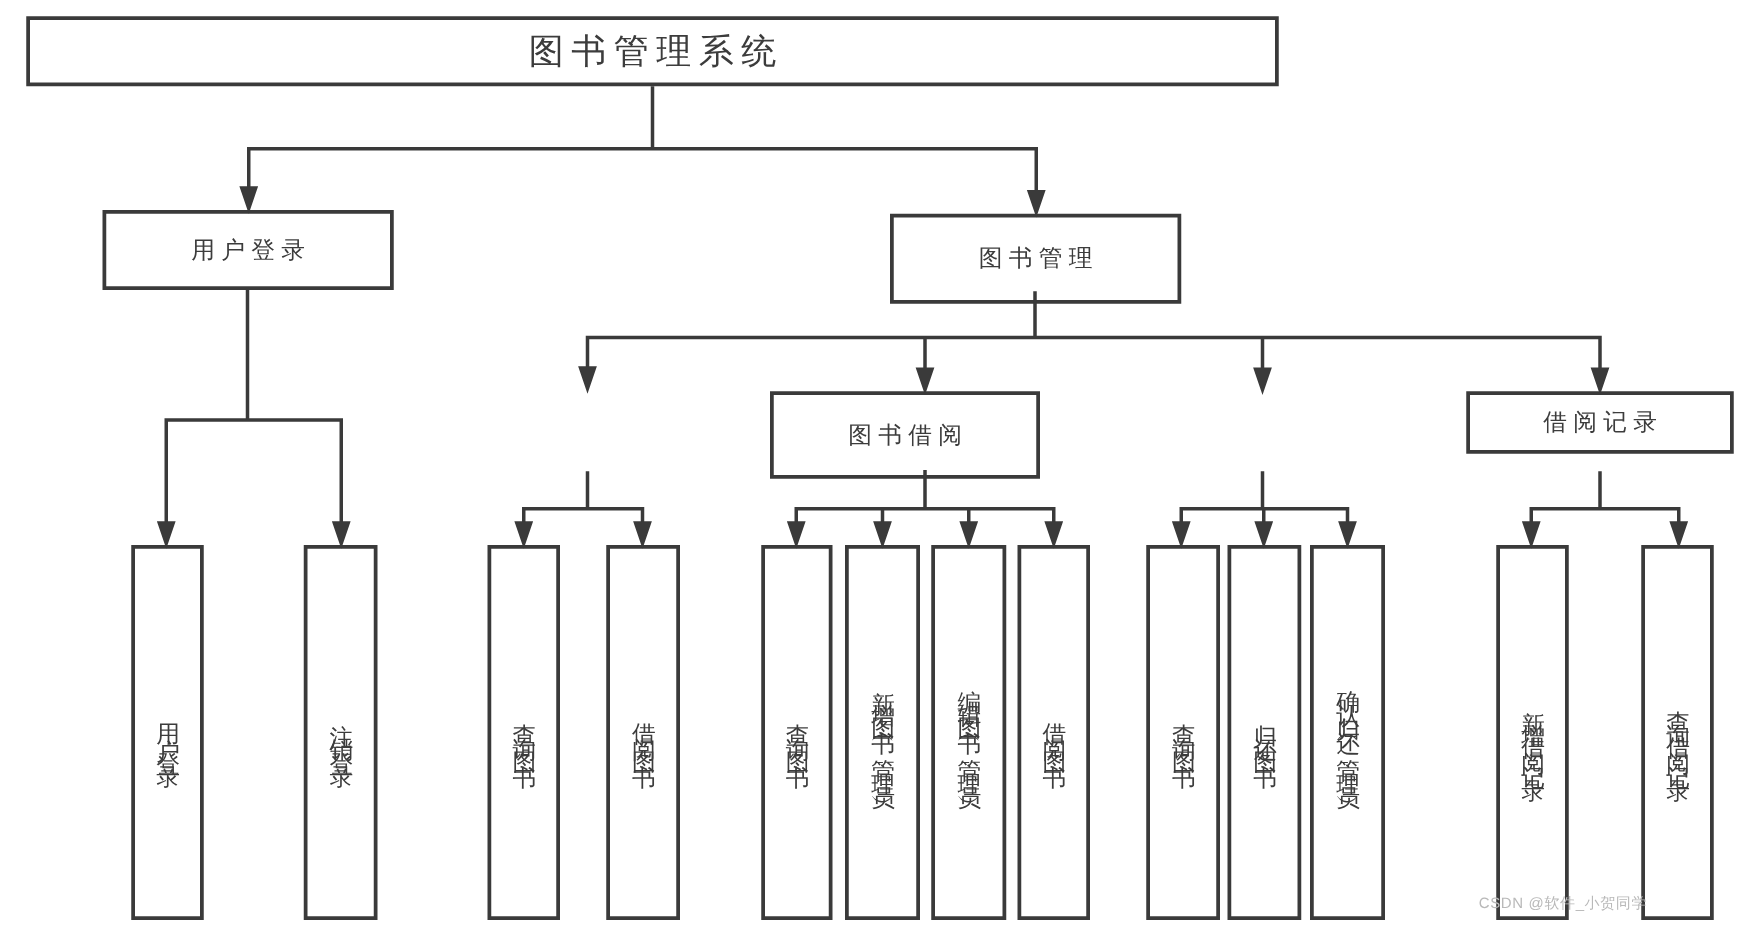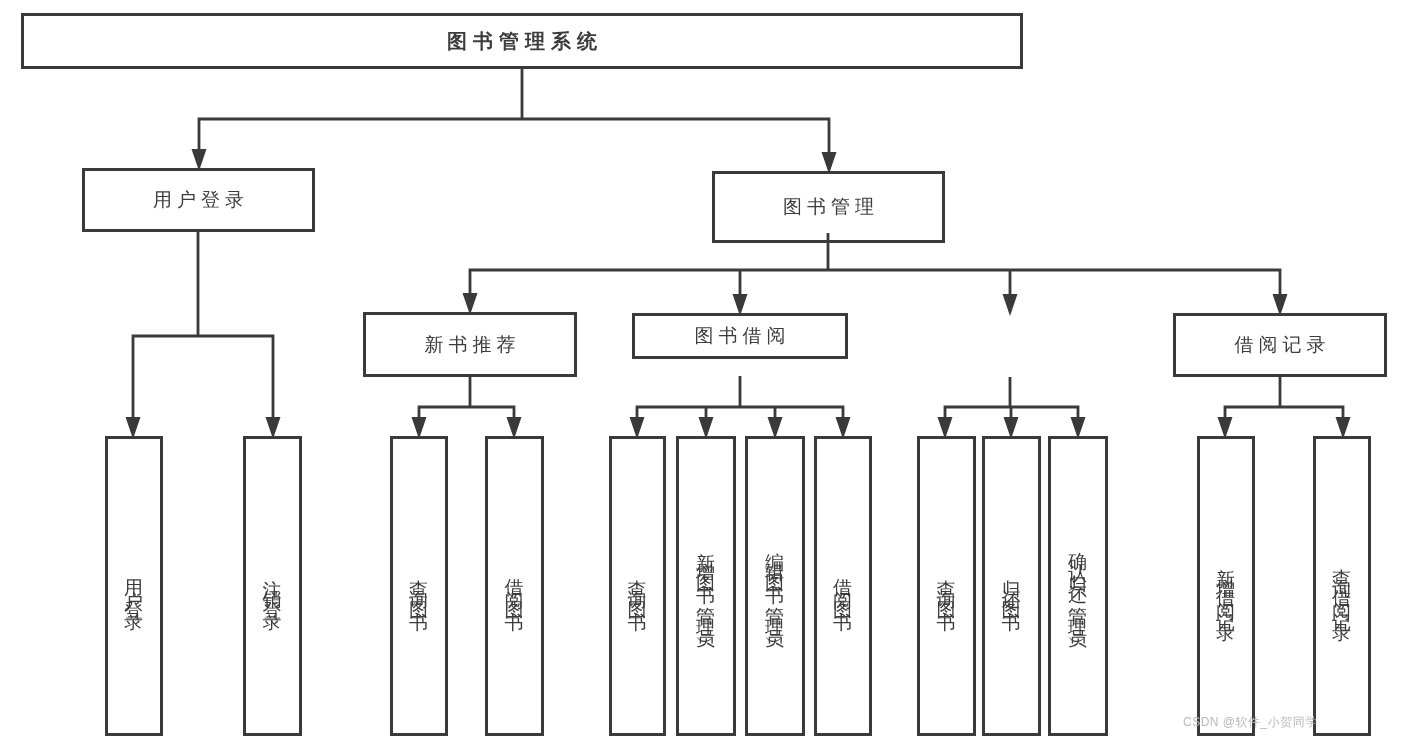--- a/index.html
+++ b/index.html
@@ -45,24 +45,23 @@
     color: var(--text);
     z-index: 1;
   }
   .node .lbl-h {
     font-size: 19px;
     letter-spacing: 5px;
     text-indent: 5px;
     white-space: nowrap;
   }
   .node.root .lbl-h {
-    font-size: 20px;
+    font-size: 28px;
     letter-spacing: 6px;
     text-indent: 6px;
-    font-weight: bold;
   }
   .node.leaf .lbl-v {
     writing-mode: vertical-rl;
     text-orientation: mixed;
     font-size: 19px;
     letter-spacing: 11px;
     line-height: 1;
     white-space: nowrap;
   }
   .watermark {
@@ -115,27 +114,24 @@
     <span class="lbl-h">图书管理系统</span>
   </div>
 
   <div class="node" style="left:82px;top:168px;width:233px;height:64px">
     <span class="lbl-h">用户登录</span>
   </div>
   <div class="node" style="left:712px;top:171px;width:233px;height:72px">
     <span class="lbl-h">图书管理</span>
   </div>
 
-  <div class="node" style="left:363px;top:312px;width:214px;height:65px">
-    <span class="lbl-h">新书推荐</span>
-  </div>
-  <div class="node" style="left:632px;top:313px;width:216px;height:46px">
+  <div class="node" style="left:616px;top:313px;width:216px;height:70px">
     <span class="lbl-h">图书借阅</span>
   </div>
-  <div class="node" style="left:1173px;top:313px;width:214px;height:64px">
+  <div class="node" style="left:1173px;top:313px;width:214px;height:50px">
     <span class="lbl-h">借阅记录</span>
   </div>
 
   <div class="node leaf" style="left:105px;top:436px;width:58px;height:300px">
     <span class="lbl-v">用户登录</span>
   </div>
   <div class="node leaf" style="left:243px;top:436px;width:59px;height:300px">
     <span class="lbl-v">注销登录</span>
   </div>
 

